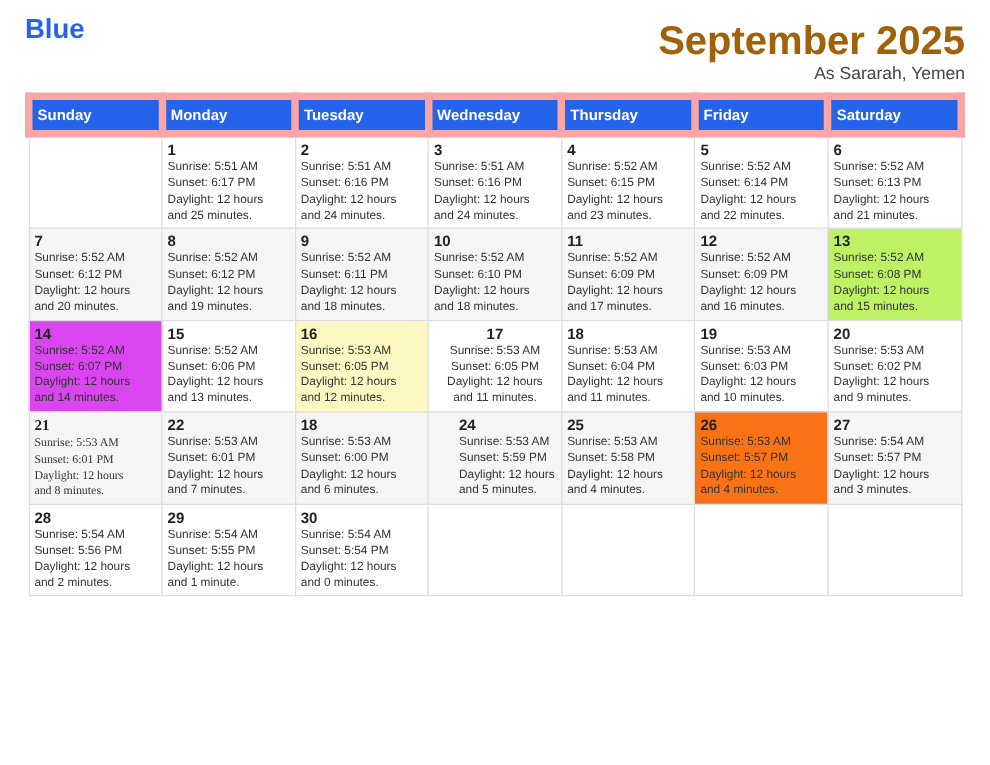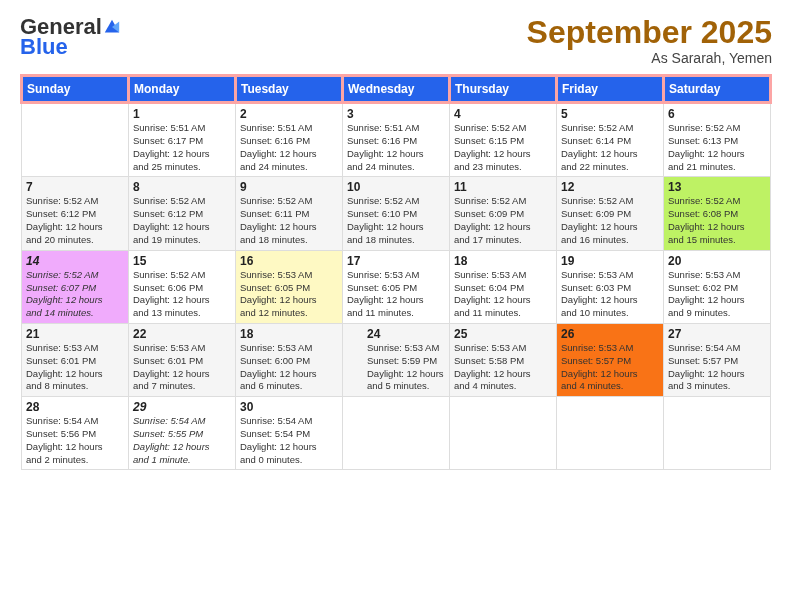--- a/index.html
+++ b/index.html
@@ -55,21 +55,21 @@
       border-collapse: collapse;
       border: 1px solid #ccc;
     }
     .calendar th {
       background: #2563eb;
       color: #fff;
       font-size: 12px;
       font-weight: bold;
       padding: 5px 4px;
       text-align: left;
-      border: 3px solid #fca5a5;
+      border: 6px solid #fca5a5;
     }
     .calendar td {
       vertical-align: top;
       border: 1px solid #ddd;
       padding: 3px 4px;
       width: calc(100%/7);
       background: #fff;
     }
     .calendar tr:nth-child(even) td {
       background: #f9f9f9;
@@ -90,27 +90,20 @@
       background: #fff !important;
     }
   </style>
 </head>
 <body>
 
 <div class="page">
   <div class="header">
     <div class="logo">
       <div style="display:flex;flex-direction:column;align-items:flex-start;">
-        <div style="display:flex;align-items:center;">
-          <span class="logo-text logo-general">General</span>
-          <svg class="logo-icon" viewBox="0 0 20 20" xmlns="http://www.w3.org/2000/svg">
-            <polygon points="2,16 10,2 18,16" fill="#2563eb"></polygon>
-            <polygon points="10,10 18,4 18,16" fill="#60a5fa"></polygon>
-          </svg>
-        </div>
         <span class="logo-text logo-blue" style="margin-top:-4px;">Blue</span>
       </div>
     </div>
     <div class="title-block">
       <div class="month-title">September 2025</div>
       <div class="subtitle">As Sararah, Yemen</div>
     </div>
   </div>
 
   <table class="calendar">
@@ -177,51 +170,51 @@
           <td style="background: rgb(245, 245, 245);">
             <span class="day-number">12</span>
             <div class="day-info">Sunrise: 5:52 AM<br>Sunset: 6:09 PM<br>Daylight: 12 hours<br>and 16 minutes.</div>
           </td>
           <td style="background: #bef264;">
             <span class="day-number">13</span>
             <div class="day-info">Sunrise: 5:52 AM<br>Sunset: 6:08 PM<br>Daylight: 12 hours<br>and 15 minutes.</div>
           </td>
         </tr>
         <tr style="background: rgb(255, 255, 255);">
-          <td style="background: #f0abfc; font-style: italic;">
+          <td style="background: #d946ef;">
             <span class="day-number">14</span>
             <div class="day-info">Sunrise: 5:52 AM<br>Sunset: 6:07 PM<br>Daylight: 12 hours<br>and 14 minutes.</div>
           </td>
           <td style="background: rgb(255, 255, 255);">
             <span class="day-number">15</span>
             <div class="day-info">Sunrise: 5:52 AM<br>Sunset: 6:06 PM<br>Daylight: 12 hours<br>and 13 minutes.</div>
           </td>
           <td style="background: #fef9c3;">
             <span class="day-number">16</span>
             <div class="day-info">Sunrise: 5:53 AM<br>Sunset: 6:05 PM<br>Daylight: 12 hours<br>and 12 minutes.</div>
           </td>
-          <td style="background: rgb(255, 255, 255);">
+          <td style="background: rgb(255, 255, 255); text-align: center;">
             <span class="day-number">17</span>
             <div class="day-info">Sunrise: 5:53 AM<br>Sunset: 6:05 PM<br>Daylight: 12 hours<br>and 11 minutes.</div>
           </td>
           <td style="background: rgb(255, 255, 255);">
             <span class="day-number">18</span>
             <div class="day-info">Sunrise: 5:53 AM<br>Sunset: 6:04 PM<br>Daylight: 12 hours<br>and 11 minutes.</div>
           </td>
           <td style="background: rgb(255, 255, 255);">
             <span class="day-number">19</span>
             <div class="day-info">Sunrise: 5:53 AM<br>Sunset: 6:03 PM<br>Daylight: 12 hours<br>and 10 minutes.</div>
           </td>
           <td style="background: rgb(255, 255, 255);">
             <span class="day-number">20</span>
             <div class="day-info">Sunrise: 5:53 AM<br>Sunset: 6:02 PM<br>Daylight: 12 hours<br>and 9 minutes.</div>
           </td>
         </tr>
         <tr style="background: rgb(245, 245, 245);">
-          <td style="background: rgb(245, 245, 245);">
+          <td style="background: rgb(245, 245, 245); font-family: Liberation Serif, serif;">
             <span class="day-number">21</span>
             <div class="day-info">Sunrise: 5:53 AM<br>Sunset: 6:01 PM<br>Daylight: 12 hours<br>and 8 minutes.</div>
           </td>
           <td style="background: rgb(245, 245, 245);">
             <span class="day-number">22</span>
             <div class="day-info">Sunrise: 5:53 AM<br>Sunset: 6:01 PM<br>Daylight: 12 hours<br>and 7 minutes.</div>
           </td>
           <td style="background: rgb(245, 245, 245);">
             <span class="day-number">18</span>
             <div class="day-info">Sunrise: 5:53 AM<br>Sunset: 6:00 PM<br>Daylight: 12 hours<br>and 6 minutes.</div>
@@ -241,21 +234,21 @@
           <td style="background: rgb(245, 245, 245);">
             <span class="day-number">27</span>
             <div class="day-info">Sunrise: 5:54 AM<br>Sunset: 5:57 PM<br>Daylight: 12 hours<br>and 3 minutes.</div>
           </td>
         </tr>
         <tr style="background: rgb(255, 255, 255); padding-left: 48px;">
           <td style="background: rgb(255, 255, 255);">
             <span class="day-number">28</span>
             <div class="day-info">Sunrise: 5:54 AM<br>Sunset: 5:56 PM<br>Daylight: 12 hours<br>and 2 minutes.</div>
           </td>
-          <td style="background: rgb(255, 255, 255); font-style: italic;">
+          <td style="background: rgb(255, 255, 255);">
             <span class="day-number">29</span>
             <div class="day-info">Sunrise: 5:54 AM<br>Sunset: 5:55 PM<br>Daylight: 12 hours<br>and 1 minute.</div>
           </td>
           <td style="background: rgb(255, 255, 255);">
             <span class="day-number">30</span>
             <div class="day-info">Sunrise: 5:54 AM<br>Sunset: 5:54 PM<br>Daylight: 12 hours<br>and 0 minutes.</div>
           </td>
           <td class="empty-cell" style="background: rgb(255, 255, 255);"></td>
           <td class="empty-cell" style="background: rgb(255, 255, 255);"></td>
           <td class="empty-cell" style="background: rgb(255, 255, 255);"></td>

